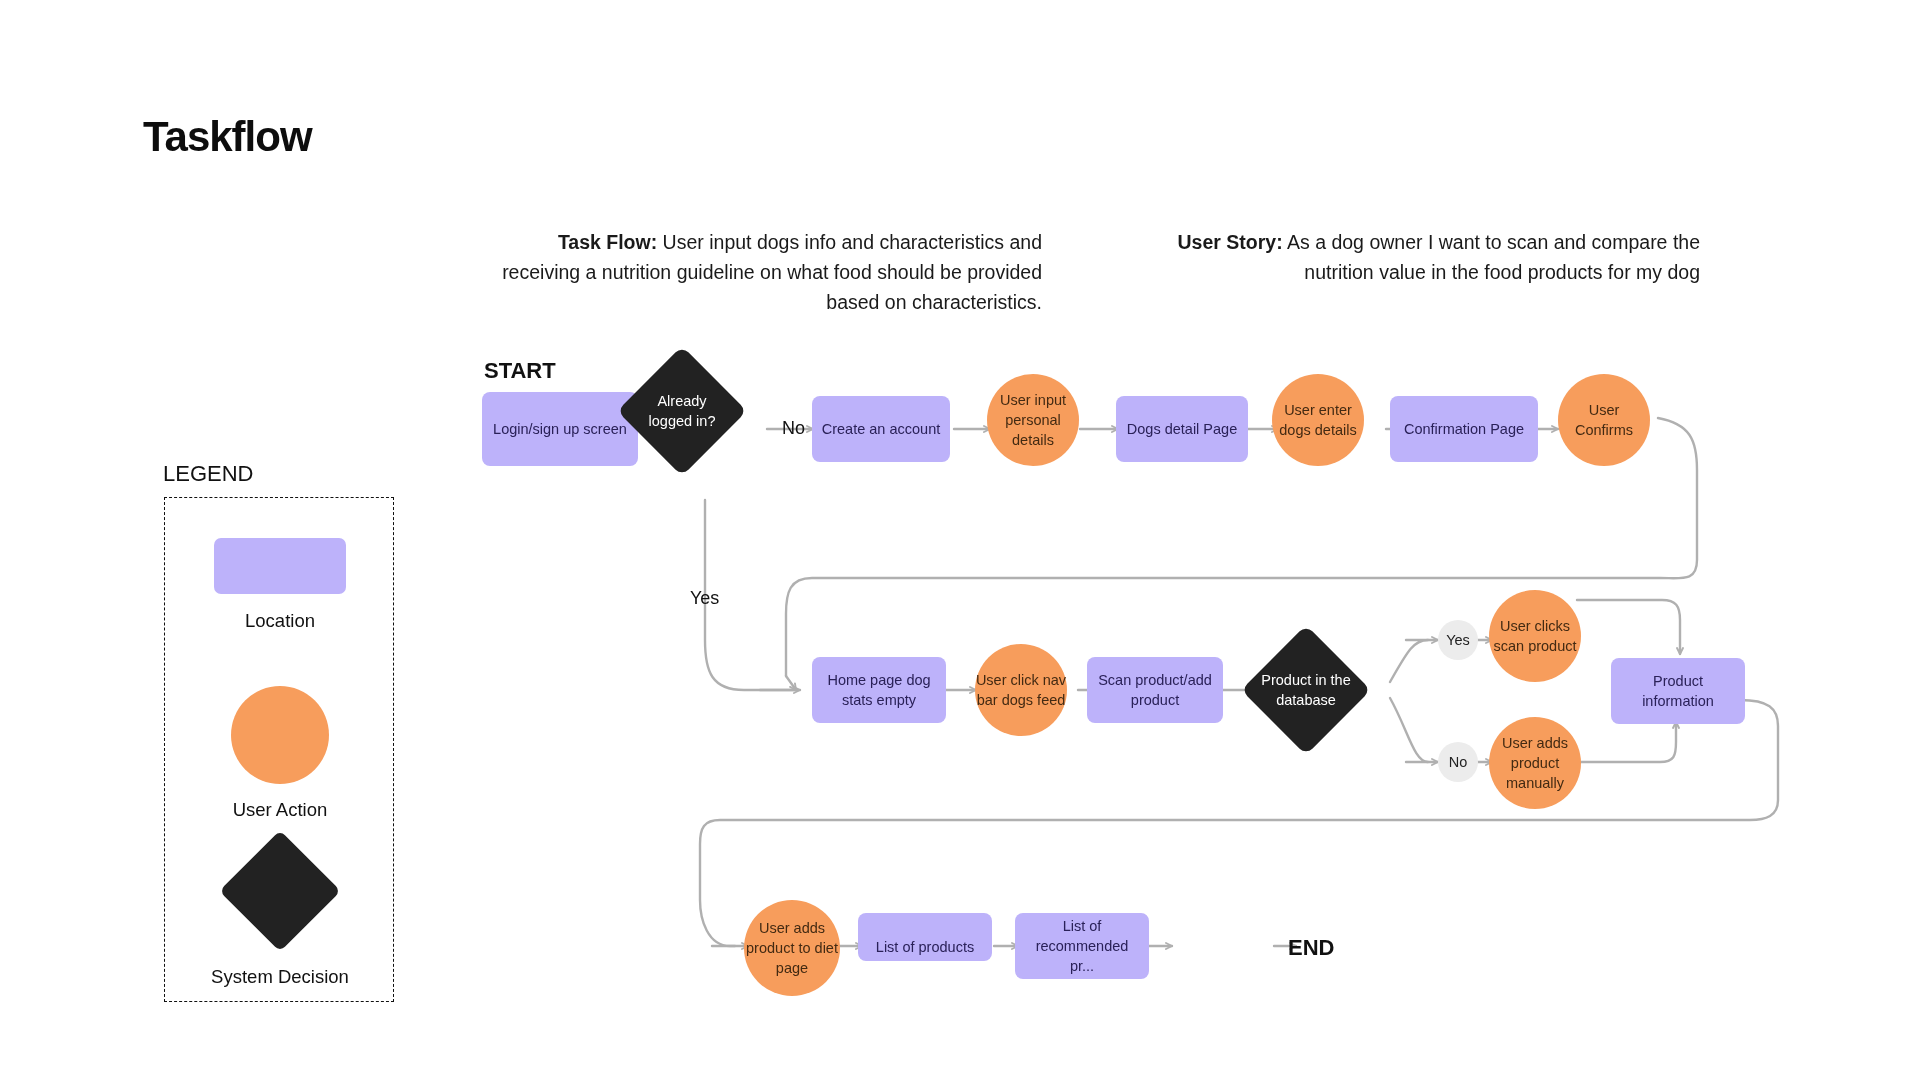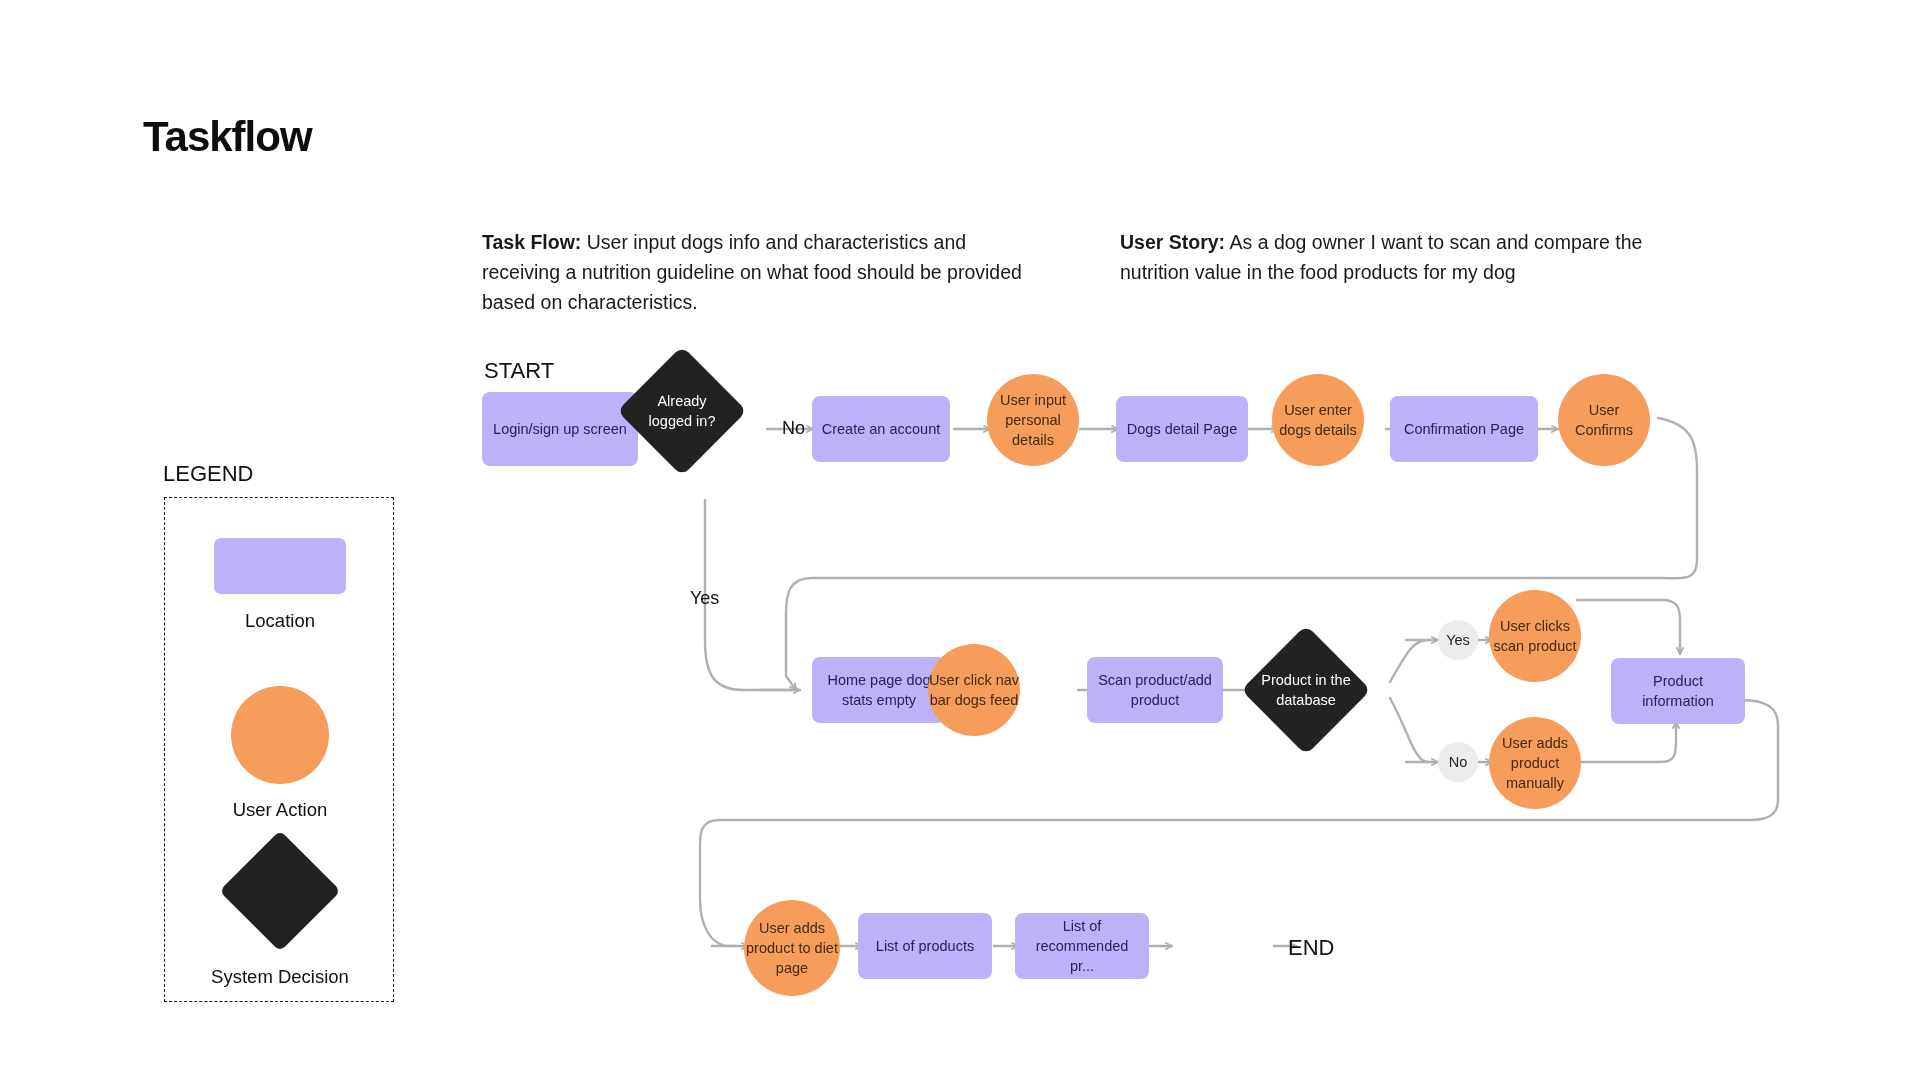--- a/index.html
+++ b/index.html
@@ -14,21 +14,21 @@
   
   #page-title {
     position: absolute; left: 143px; top: 113px;
     font-size: 42px; font-weight: bold; letter-spacing: -1px;
     color: #0d0d0d;
   }
 
   
   .intro {
     position: absolute;
-    font-size: 19.5px; line-height: 30px; color: #1a1a1a;
+    font-size: 19.5px; line-height: 30px; color: #1a1a1a; text-align: right;
   }
   #taskflow-desc { left: 482px; top: 227px; width: 560px; }
   #userstory-desc { left: 1120px; top: 227px; width: 580px; }
   .intro b { font-weight: bold; }
 
   
   #legend-title {
     position: absolute; left: 163px; top: 461px;
     font-size: 22px; color: #111;
   }
@@ -73,21 +73,21 @@
     color: #432a12; font-size: 14.5px; line-height: 20px;
   }
   .node-dec {
     background: #222222; border-radius: 9px;
     color: #ffffff; font-size: 14.5px; line-height: 20px;
   }
   .node-dec > span { transform: rotate(-45deg); display: block; }
 
   
   .term-label {
-    position: absolute; font-size: 22px; color: #111;
+    position: absolute; font-size: 22px; color: #111; font-weight: bold;
   }
   .edge-label {
     position: absolute; font-size: 18px; color: #111;
   }
   .pill {
     position: absolute;
     display: flex; align-items: center; justify-content: center;
     background: #ececec; border-radius: 50%;
     font-size: 14.5px; color: #222;
   }
@@ -212,21 +212,21 @@
   </div>
 
   <div class="node node-act" style="left:1558px; top:374px; width:92px; height:92px;">
     <span>User Confirms</span>
   </div>
 
   <div class="node node-loc" style="left:812px; top:657px; width:134px; height:66px;">
     <span>Home page dog stats empty</span>
   </div>
 
-  <div class="node node-act" style="left:928px; top:644px; width:92px; height:92px;">
+  <div class="node node-act" style="left:975px; top:644px; width:92px; height:92px;">
     <span>User click nav bar dogs feed</span>
   </div>
 
   <div class="node node-loc" style="left:1087px; top:657px; width:136px; height:66px;">
     <span>Scan product/add product</span>
   </div>
 
   <div class="node node-dec" style="left:1260px; top:644px; width:92px; height:92px; transform:rotate(45deg);">
     <span>Product in the database</span>
   </div>
@@ -240,21 +240,21 @@
   </div>
 
   <div class="node node-loc" style="left:1611px; top:658px; width:134px; height:66px;">
     <span>Product information</span>
   </div>
 
   <div class="node node-act" style="left:744px; top:900px; width:96px; height:96px;">
     <span>User adds product to diet page</span>
   </div>
 
-  <div class="node node-loc" style="left:858px; top:913px; width:134px; height:66px;">
+  <div class="node node-loc" style="left:858px; top:913px; width:134px; height:48px;align-items:flex-end;">
     <span>List of products</span>
   </div>
 
   <div class="node node-loc" style="left:1015px; top:913px; width:134px; height:66px;">
     <span>List of recommended pr...</span>
   </div>
 
 
 </div>
 

